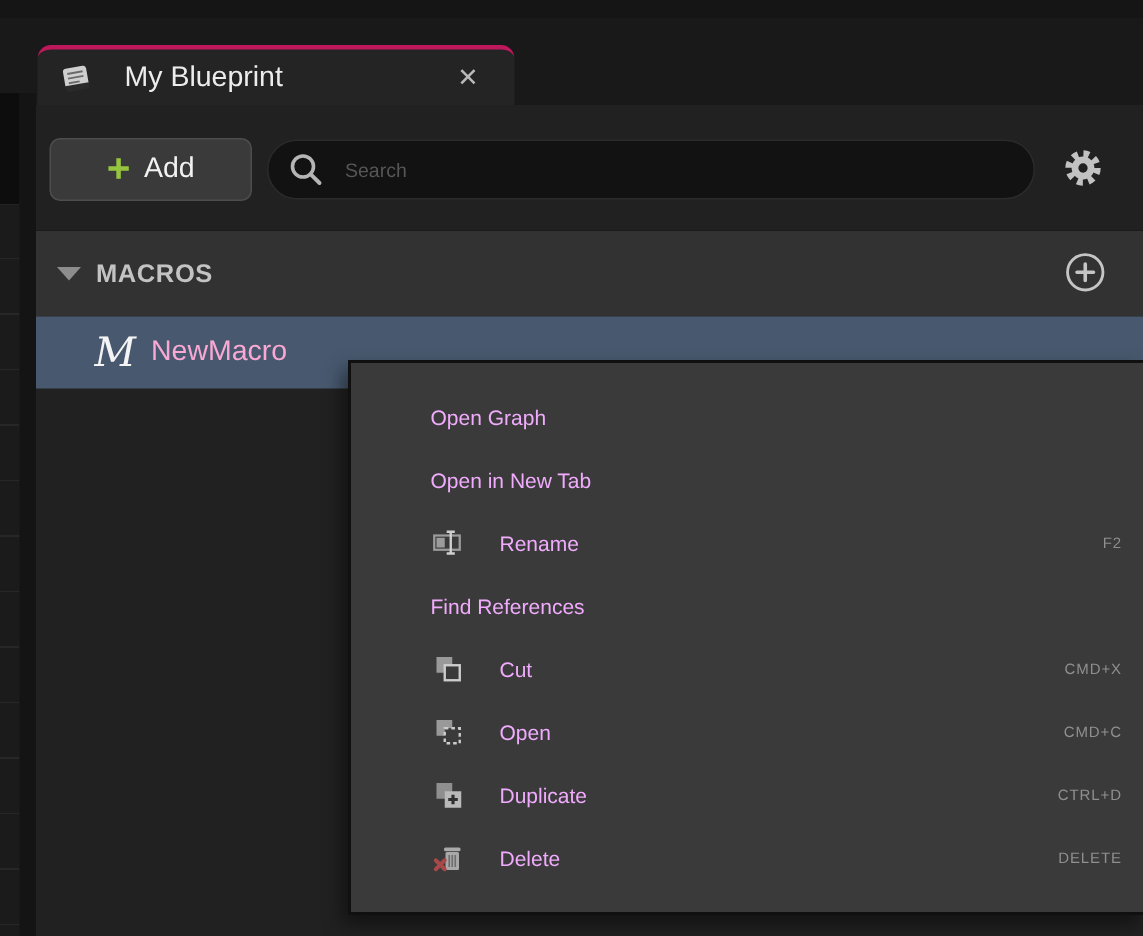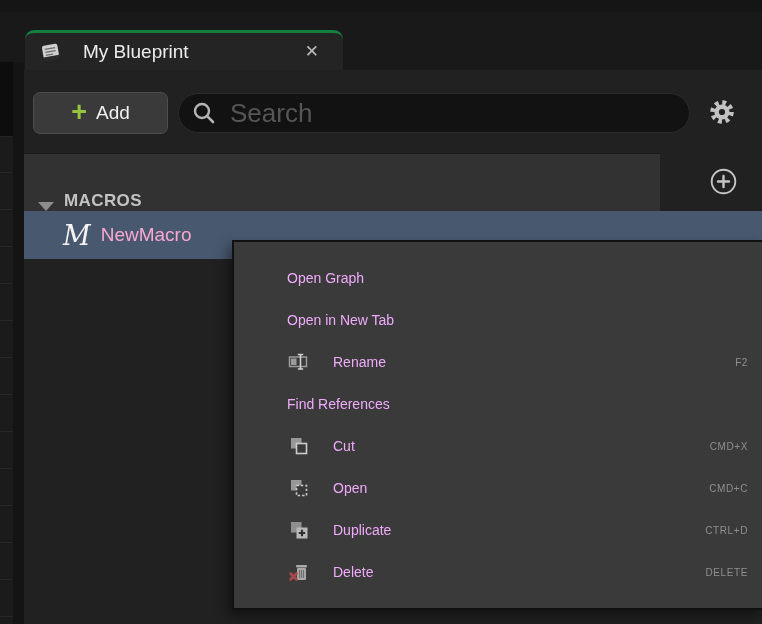--- a/index.html
+++ b/index.html
@@ -3,21 +3,21 @@
 <meta charset="utf-8">
 <style>
   html,body{margin:0;padding:0;background:#111;}
   .stage{position:relative;width:762px;height:624px;background:#1d1d1d;overflow:hidden;
          font-family:"Liberation Sans",sans-serif;-webkit-font-smoothing:antialiased;}
 
   
   .top-strip{position:absolute;left:0;top:0;width:762px;height:12px;background:#151515;}
   .tab-strip{position:absolute;left:0;top:12px;width:762px;height:58px;background:#191919;}
   .tab{position:absolute;left:25px;top:30px;width:318px;height:40px;background:#242424;
-       border-top:3px solid #15803d;border-radius:9px 9px 0 0;display:flex;align-items:center;
+       border-top:3px solid #be185d;border-radius:9px 9px 0 0;display:flex;align-items:center;
        box-sizing:border-box;padding-left:13px;}
   .tab-title{color:#ececec;font-size:19px;margin-left:20px;}
   .tab-close{position:absolute;right:24px;top:0;height:37px;display:flex;align-items:center;
              color:#b9b9b9;font-size:17px;cursor:pointer;}
 
   
   .left-strip{position:absolute;left:0;top:62px;width:13px;height:562px;
     background:repeating-linear-gradient(to bottom,#1b1b1b 0 36px,#272727 36px 37px);}
   .left-strip-dark{position:absolute;left:0;top:0;width:13px;height:74px;background:#0d0d0d;
     border-bottom:1px solid #232323;}
@@ -29,27 +29,27 @@
   .add-btn{position:absolute;left:9px;top:22px;width:135px;height:42px;background:#3a3a3a;
            border:1px solid #4d4d4d;border-radius:7px;box-sizing:border-box;display:flex;
            align-items:center;justify-content:center;cursor:pointer;}
   .add-plus{font-size:27px;font-weight:700;line-height:26px;margin-right:9px;margin-top:-3px;}
   .add-label{color:#f2f2f2;font-size:19px;font-weight:400;}
 
   .search-pill{position:absolute;left:154px;top:23px;width:512px;height:40px;background:#121212;
                border:1px solid #2b2b2b;border-radius:20px;box-sizing:border-box;display:flex;
                align-items:center;padding-left:13px;}
   .search-input{flex:1;background:transparent;border:none;outline:none;color:#cccccc;
-                font-size:26px;margin-left:12px;font-family:"Liberation Sans",sans-serif;}
+                font-size:13px;margin-left:12px;font-family:"Liberation Sans",sans-serif;}
   .search-input::placeholder{color:#565656;}
 
   .gear{position:absolute;left:683px;top:27px;width:30px;height:30px;cursor:pointer;}
 
-  .section-header{position:absolute;left:0;top:83px;width:636px;height:58px;background:#323232;
-                  border-top:1px solid #1a1a1a;box-sizing:border-box;display:flex;align-items:flex-end;
+  .section-header{position:absolute;left:0;top:83px;width:738px;height:58px;background:#323232;
+                  border-top:1px solid #1a1a1a;box-sizing:border-box;display:flex;align-items:center;
                   padding-left:14px;}
   .tri-down{width:0;height:0;border-left:8px solid transparent;border-right:8px solid transparent;
             border-top:9px solid #8d8d8d;cursor:pointer;}
   .section-title{color:#c3c3c3;font-size:17px;font-weight:700;letter-spacing:.4px;margin-left:10px;}
   .plus-circle{position:absolute;left:685px;top:13px;width:29px;height:29px;cursor:pointer;}
 
   .selected-row{position:absolute;left:0;top:141px;width:738px;height:48px;display:flex;
                 align-items:center;cursor:pointer;}
   .macro-glyph{font-family:"DejaVu Serif",serif;font-style:italic;font-size:27px;color:#f4f4f4;
                margin-left:39px;line-height:1;}

